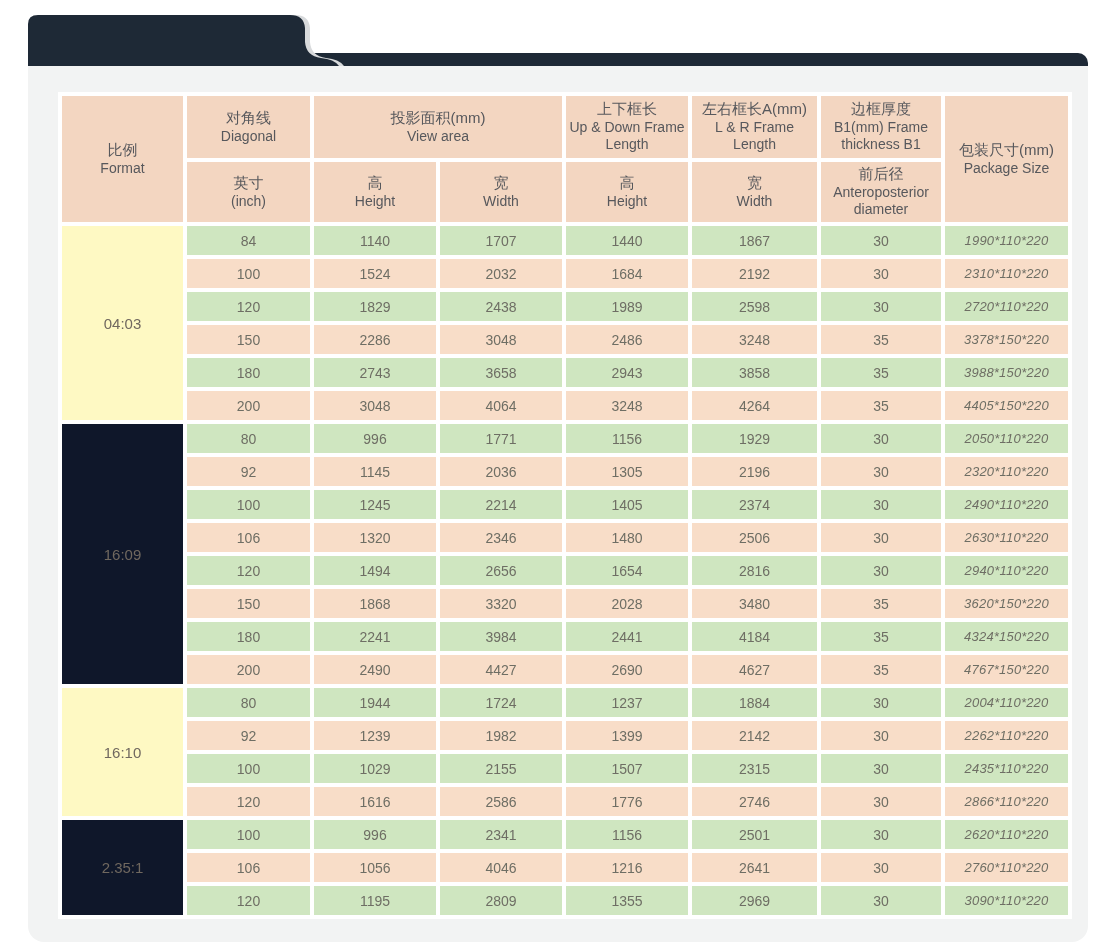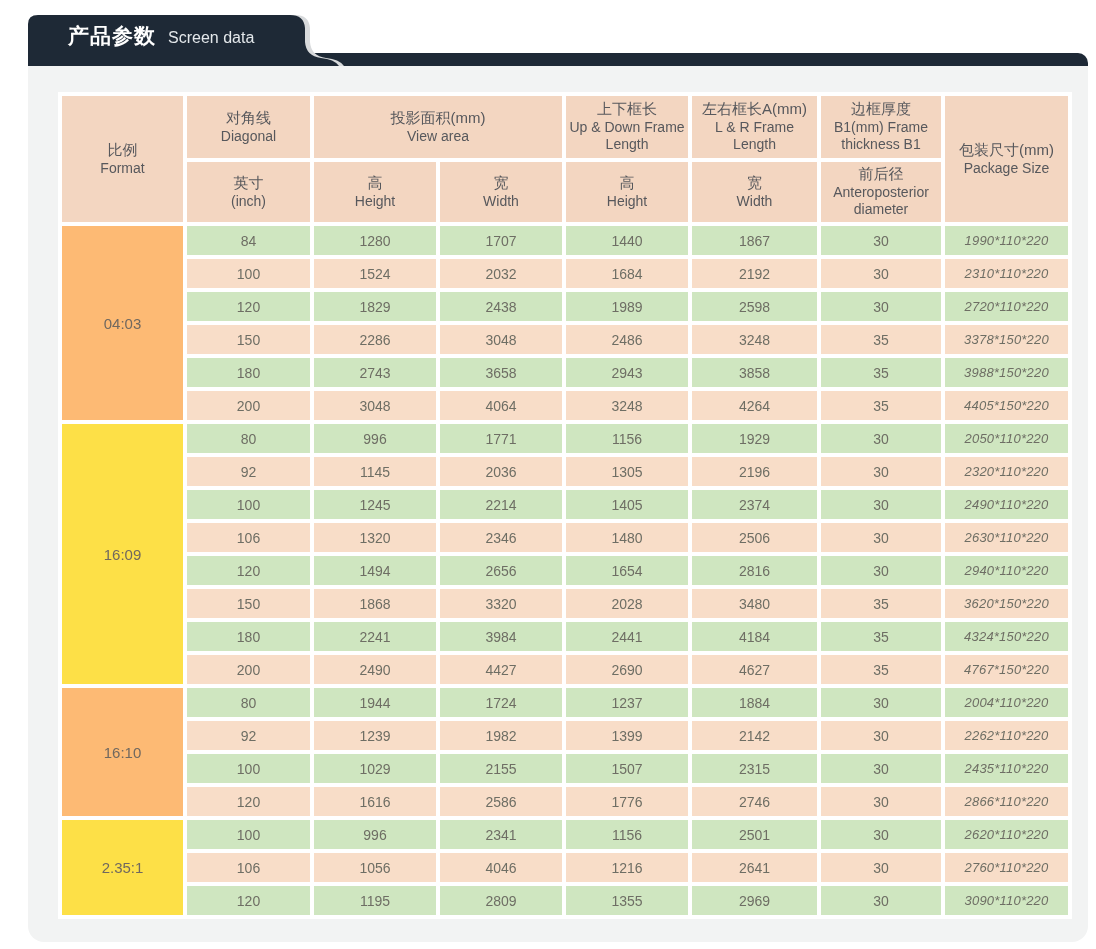--- a/index.html
+++ b/index.html
@@ -25,40 +25,36 @@
     font-size:14px; line-height:1.25; }
   thead th .zh { display:block; font-size:15px; }
   thead th .en { display:block; font-size:14px; }
   thead tr.h1 th { height:62px; }
   thead tr.h2 th { height:60px; }
   th.break-sub { overflow-wrap:anywhere;margin-top:36px; }
   tbody td { height:29px; font-size:14px; color:#6e6e64; }
   td.g { background:#cfe6c0; }
   td.p { background:#f8ddc8; }
   td.fmt { font-size:15px; color:#70685f; }
-  td.fmt-dark { background:#fdba74;margin-left:24px; }
-  td.fmt-light { background:#fde047; }
+  td.fmt-dark { background:#fef9c3;margin-left:24px; }
+  td.fmt-light { background:#0f172a; }
   td.pkg { font-size:13px; letter-spacing:0.2px;font-style:italic; }
 </style>
 </head>
 <body>
 
 <div class="stage">
   <div class="panel">
     <div class="topbar"></div>
 
     <svg class="tab-shape" viewBox="0 0 330 54" aria-hidden="true">
       <path d="M5,54 L5,12 Q5,3 15,3 L267,3 Q281,3 282,16 L282,30 Q283,44 298,46 Q311,47 316,54 Z" fill="#d8dadc"></path>
       <path d="M0,54 L0,12 Q0,3 10,3 L262,3 Q276,3 277,16 L277,30 Q278,44 293,46 Q306,47 311,54 Z" fill="#1e2936"></path>
     </svg>
 
-    <div class="tab-title">
-      <span class="zh">产品参数</span>
-      <span class="en">Screen data</span>
-    </div>
 
     <table class="spec">
       <colgroup>
         <col style="width:121px">
           <col style="width:123px">
           <col style="width:122px">
         <col style="width:122px">
           <col style="width:122px">
           <col style="width:125px">
         <col style="width:120px">
@@ -119,21 +115,21 @@
           <th class="break-sub">
             <span class="zh">前后径</span>
             <span class="en">Anteroposterior diameter</span>
           </th>
         </tr>
       </thead>
       <tbody id="spec-body">
           <tr>
             <td rowspan="6" class="fmt fmt-dark">04:03</td>
             <td class="g">84</td>
-            <td class="g">1280</td>
+            <td class="g">1140</td>
             <td class="g">1707</td>
             <td class="g">1440</td>
             <td class="g">1867</td>
             <td class="g">30</td>
             <td class="g pkg">1990*110*220</td>
           </tr>
           <tr>
             <td class="p">100</td>
             <td class="p">1524</td>
             <td class="p">2032</td>

